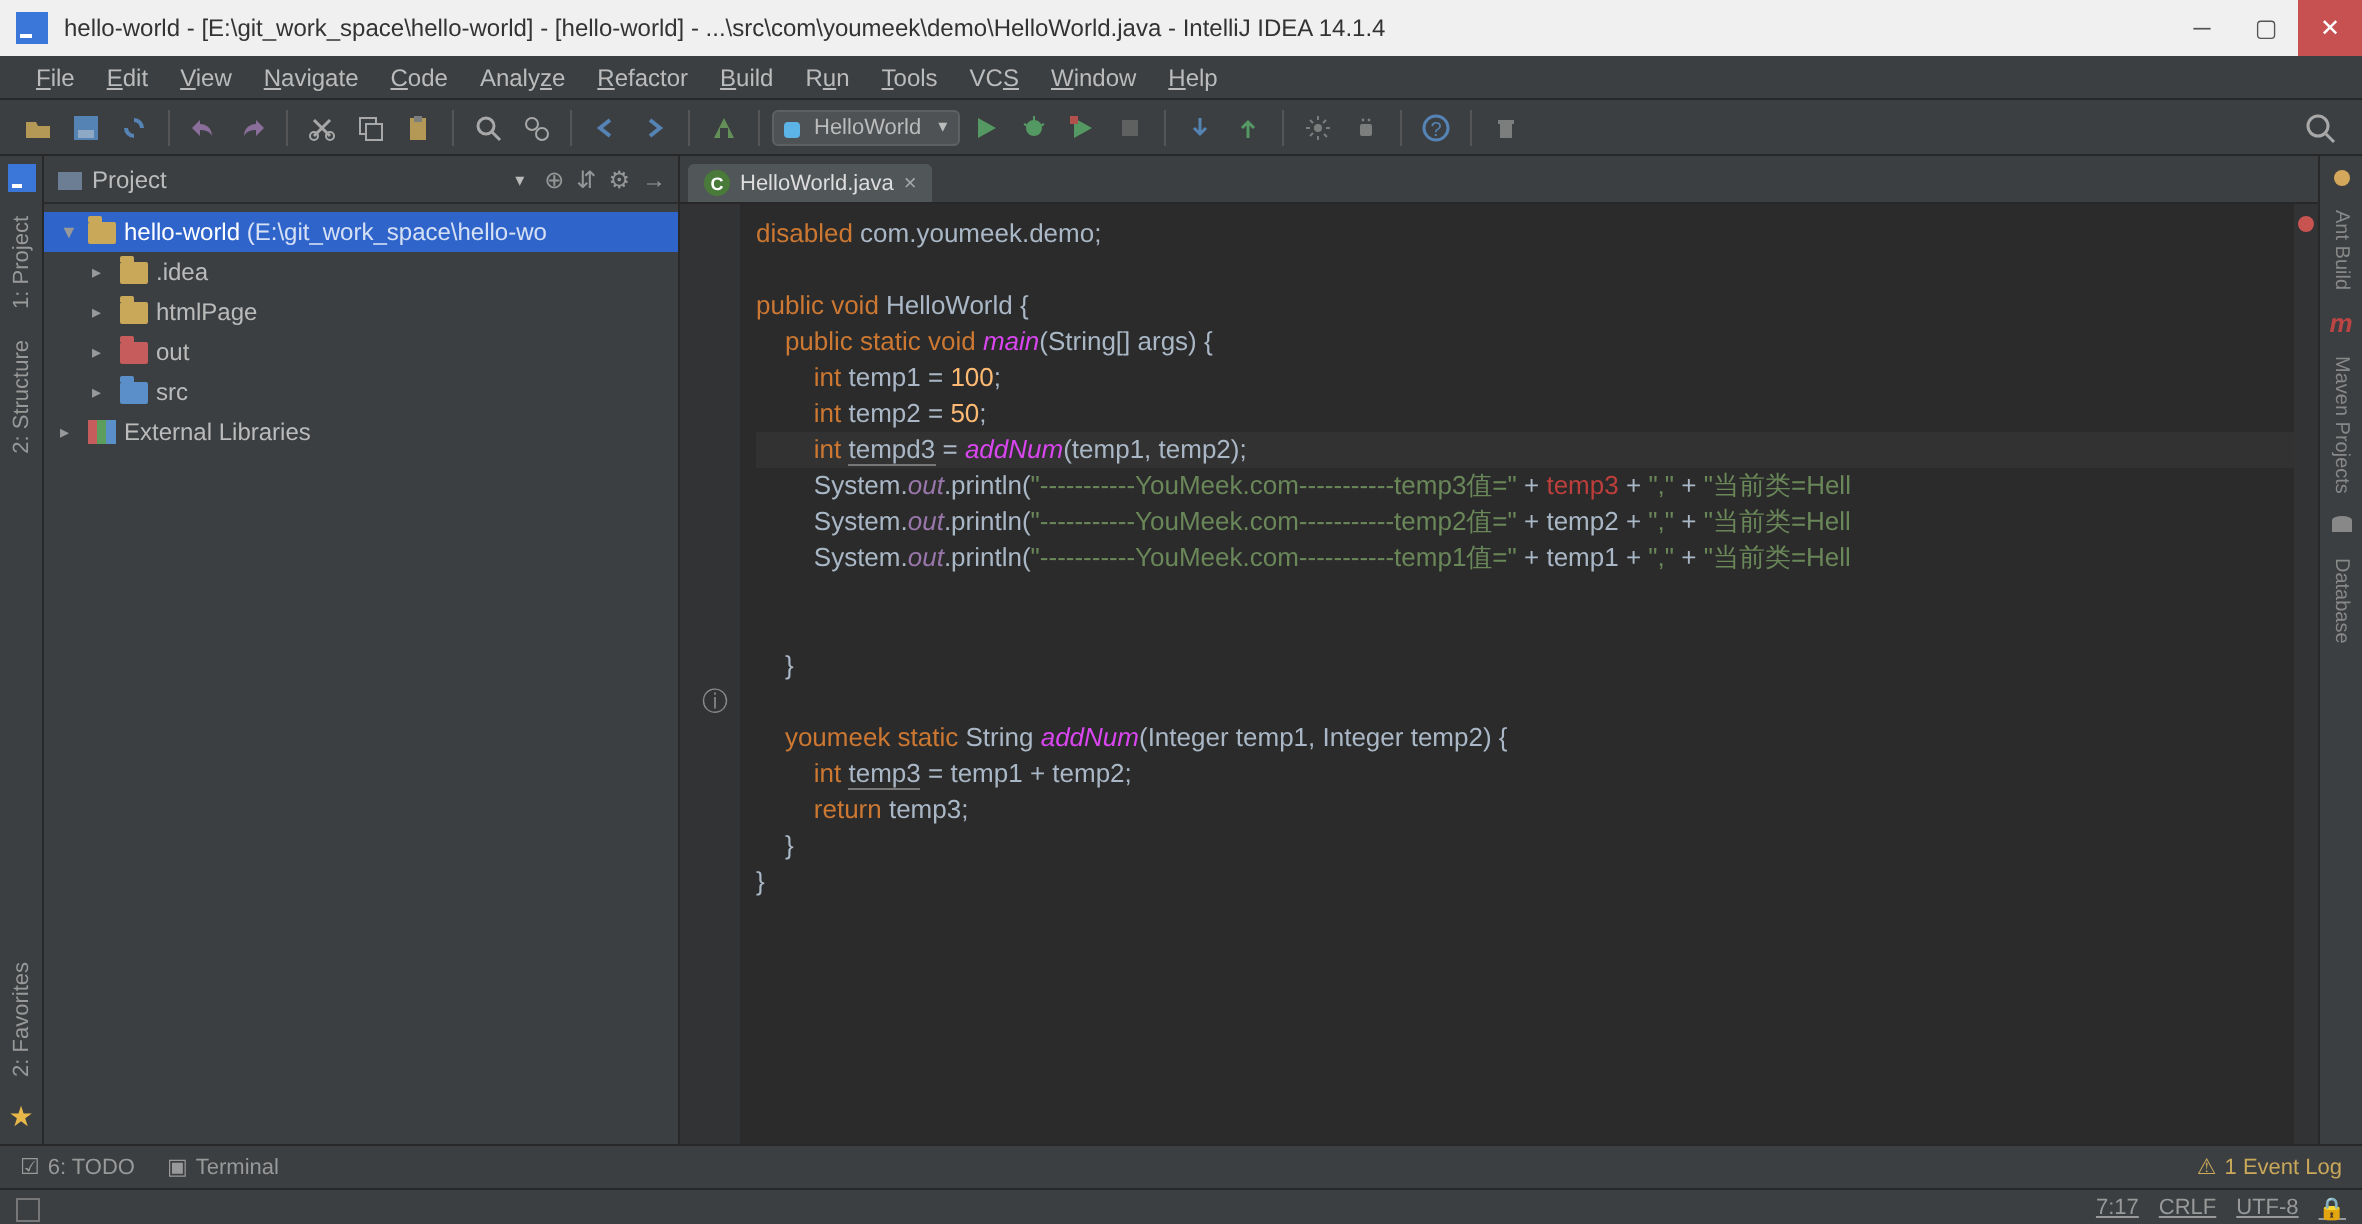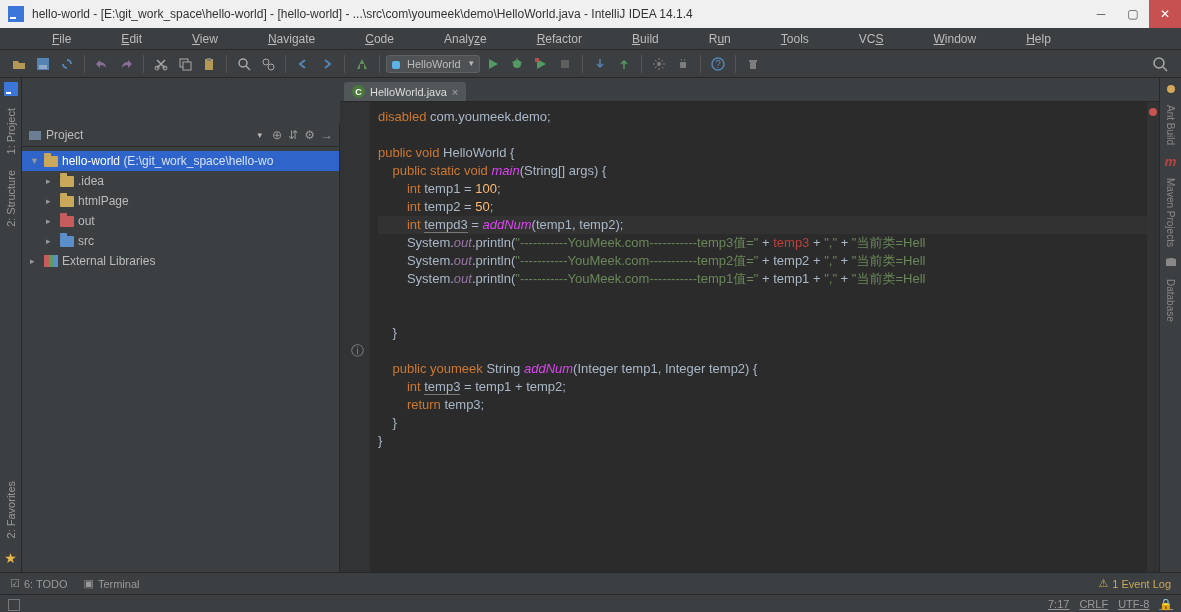--- a/index.html
+++ b/index.html
@@ -4,34 +4,34 @@
 <style>
 * { margin:0; padding:0; box-sizing:border-box; font-family:"Segoe UI",Arial,sans-serif; }
 body { width:1181px; height:612px; background:#3c3f41; color:#bbbbbb; font-size:12px; overflow:hidden; position:relative; }
 .titlebar { height:28px; background:#f0f0f0; color:#333; display:flex; align-items:center; padding-left:8px; }
 .titlebar .ij-icon { width:16px; height:16px; margin-right:8px; }
 .titlebar .title-text { flex:1; font-size:12px; }
 .titlebar .win-btns { display:flex; }
 .titlebar .win-btn { width:32px; height:28px; display:flex; align-items:center; justify-content:center; color:#555; }
 .titlebar .win-btn.close { background:#c75050; color:#fff; }
 .menubar { height:22px; background:#3c3f41; display:flex; align-items:center; padding-left:10px; border-bottom:1px solid #282828; }
-.menubar .menu-item { padding:2px 8px; color:#bbbbbb; font-size:12px;margin-left:34px; }
+.menubar .menu-item { padding:2px 8px; color:#bbbbbb; font-size:12px; }
 .menubar .menu-item u { text-decoration:underline; }
 .toolbar { height:28px; background:#3c3f41; display:flex; align-items:center; padding-left:8px; border-bottom:1px solid #282828; gap:2px; }
 .toolbar .tb-btn { width:22px; height:22px; display:flex; align-items:center; justify-content:center; opacity:.85; }
 .toolbar .sep { width:1px; height:18px; background:#555; margin:0 4px; }
 .toolbar .run-config { background:#4e5254; border:1px solid #5e6163; border-radius:3px; padding:2px 18px 2px 20px; color:#bbb; position:relative; font-size:11px; }
 .toolbar .run-config::before { content:""; position:absolute; left:5px; top:5px; width:8px; height:8px; background:#5cb3e6; border-radius:2px; }
 .toolbar .run-config::after { content:"▾"; position:absolute; right:5px; top:2px; font-size:9px; }
 .toolbar .search-right { margin-left:auto; margin-right:10px; }
 .main { display:flex; height:494px; }
 .left-gutter { width:22px; background:#3c3f41; border-right:1px solid #282828; display:flex; flex-direction:column; align-items:center; padding-top:4px; gap:8px; }
 .left-gutter .vlabel { writing-mode:vertical-rl; transform:rotate(180deg); font-size:11px; color:#999; padding:4px 0; }
 .left-gutter .star { color:#e8b74a; margin-top:auto; margin-bottom:6px; font-size:14px; }
-.project-panel { width:318px; background:#3c3f41; border-right:1px solid #282828; display:flex; flex-direction:column;margin-top:45px; }
+.project-panel { width:318px; background:#3c3f41; border-right:1px solid #282828; display:flex; flex-direction:column; }
 .proj-header { height:24px; display:flex; align-items:center; padding:0 6px; border-bottom:1px solid #2b2b2b; }
 .proj-header .folder-ico { width:14px; height:14px; margin-right:4px; }
 .proj-header .title { flex:1; font-size:12px; }
 .proj-header .drop { font-size:9px; margin-right:10px; }
 .proj-header .tools { display:flex; gap:6px; opacity:.7; }
 .tree { padding:4px 0; font-size:12px; }
 .tree .node { display:flex; align-items:center; height:20px; padding-left:8px; gap:4px; }
 .tree .node.sel { background:#2f65ca; color:#fff; }
 .tree .arrow { width:10px; font-size:9px; color:#999; }
 .tree .d1 { padding-left:24px; }
@@ -349,21 +349,21 @@
 <span class="kw">        int </span><span>temp1 = </span><span class="num">100</span><span>;</span>
 <span class="kw">        int </span><span>temp2 = </span><span class="num">50</span><span>;</span>
 <span class="hi-line"><span class="kw">        int </span><span class="uline">tempd3</span><span> = </span><span class="fn">addNum</span><span>(temp1, temp2);</span></span>
 <span>        System.</span><span class="field">out</span><span>.println(</span><span class="str">"-----------YouMeek.com-----------temp3值="</span><span> + </span><span class="err">temp3</span><span> + </span><span class="str">","</span><span> + </span><span class="str">"当前类=Hell</span>
 <span>        System.</span><span class="field">out</span><span>.println(</span><span class="str">"-----------YouMeek.com-----------temp2值="</span><span> + temp2 + </span><span class="str">","</span><span> + </span><span class="str">"当前类=Hell</span>
 <span>        System.</span><span class="field">out</span><span>.println(</span><span class="str">"-----------YouMeek.com-----------temp1值="</span><span> + temp1 + </span><span class="str">","</span><span> + </span><span class="str">"当前类=Hell</span>
 
 
 <span>    }</span>
 
-<span class="kw">    public youmeek </span><span>String </span><span class="fn">addNum</span><span>(Integer temp1, Integer temp2) {</span>
+<span class="kw">    youmeek static </span><span>String </span><span class="fn">addNum</span><span>(Integer temp1, Integer temp2) {</span>
 <span class="kw">        int </span><span class="uline">temp3</span><span> = temp1 + temp2;</span>
 <span class="kw">        return </span><span>temp3;</span>
 <span>    }</span>
 <span>}</span></div>
       <div class="err-stripe">
           <div class="red-dot"></div>
         </div>
     </div>
   </div>
 

